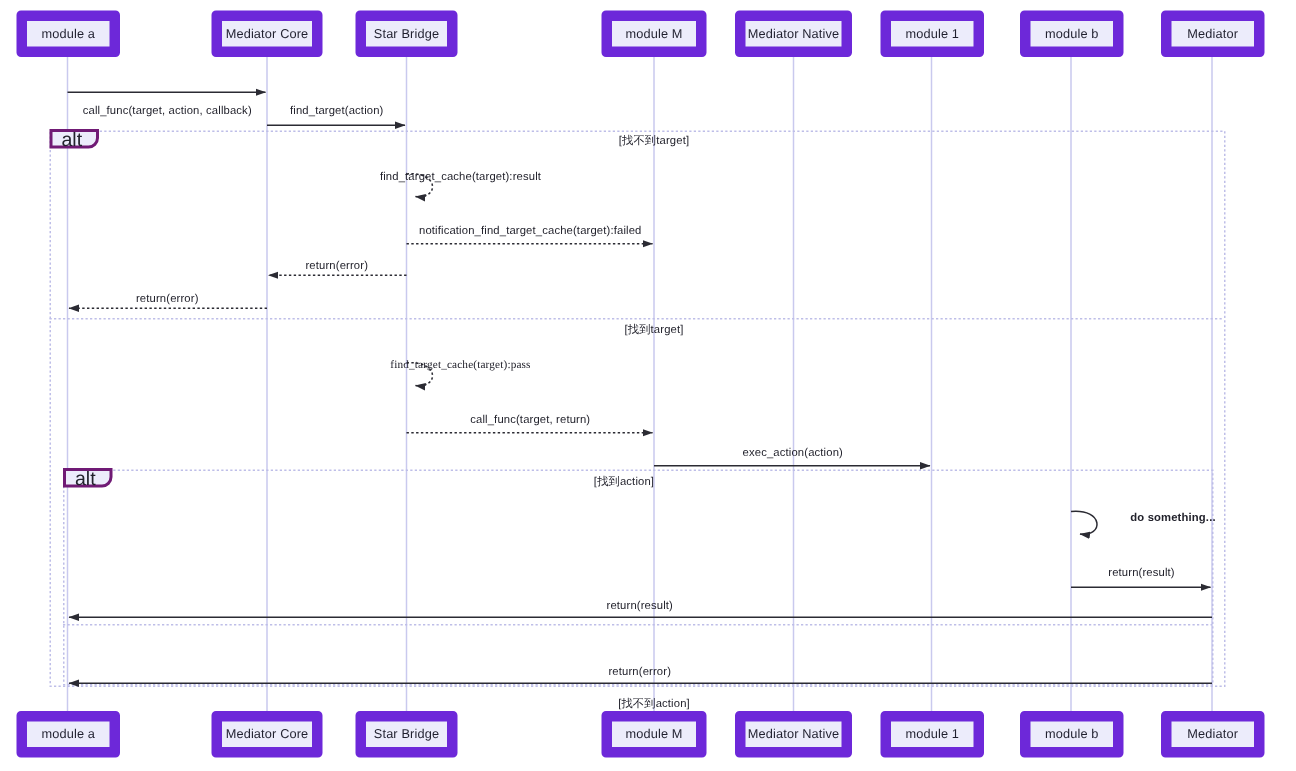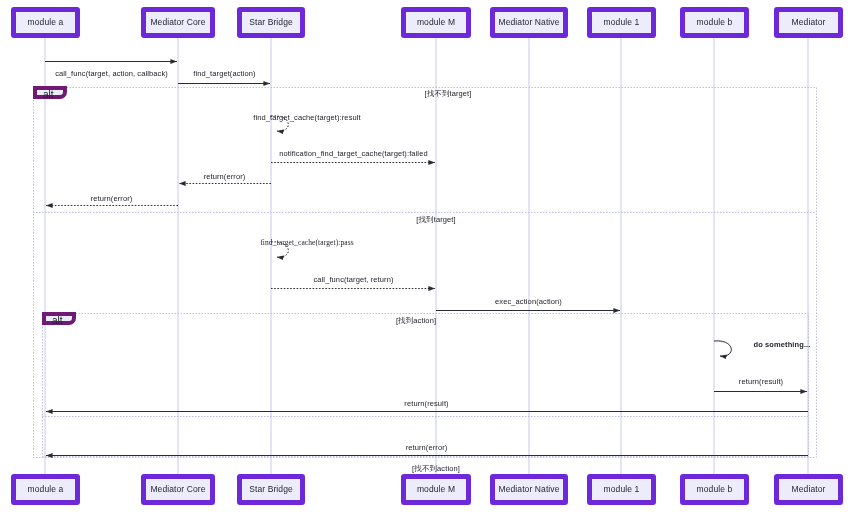--- a/index.html
+++ b/index.html
@@ -23,21 +23,21 @@
     position: absolute;
     left: 0;
     top: 0;
     width: 864px;
     height: 514px;
     display: block;
   }
   .participant-box {
     position: absolute;
     background: #ECECFB;
-    border: 5px solid #6d28d9;
+    border: 7px solid #6d28d9;
     border-radius: 3px;
     box-sizing: border-box;
     display: flex;
     align-items: center;
     justify-content: center;
     font-size: 8.5px;
     color: #1f1f2e;
     letter-spacing: 0.1px;
     line-height: 1;
   }
@@ -55,27 +55,27 @@
     font-size: 7.5px;
     color: #22222c;
     white-space: nowrap;
     line-height: 1;
     transform: translateX(-50%);
     letter-spacing: 0.1px;
   }
   .frag-tag {
     position: absolute;
     background: #ECECFB;
-    border: 4px solid #701a75;
+    border: 2px solid #701a75;
     border-bottom-right-radius: 7px;
     box-sizing: border-box;
-    font-size: 10px;
+    font-size: 13px;
     color: #22222c;
     display: flex;
-    align-items: flex-start;
+    align-items: center;
     padding-left: 6px;
     padding-right: 9px;
     line-height: 1;
   }
 </style>
 </head>
 <body>
 
 <div id="diagram-root">
   <svg id="seq-svg" xmlns="http://www.w3.org/2000/svg">
@@ -161,21 +161,21 @@
       </div>
       <div class="participant-box" style="left: 680px; top: 474px; width: 69px; height: 31px;">
         <span>module b</span>
       </div>
       <div class="participant-box" style="left: 774px; top: 7px; width: 69px; height: 31px;">
         <span>Mediator</span>
       </div>
       <div class="participant-box" style="left: 774px; top: 474px; width: 69px; height: 31px;">
         <span>Mediator</span>
       </div>
-      <div class="frag-cond" style="left: 448px; top: 90px; text-align: right;">[找不到target]</div>
+      <div class="frag-cond" style="left: 436px; top: 90px; text-align: right;">[找不到target]</div>
       <div class="frag-cond" style="left: 436px; top: 216px;">[找到target]</div>
       <div class="frag-tag" style="left: 33px; top: 86px; height: 13px;">
         <span>alt</span>
       </div>
       <div class="frag-cond" style="left: 416px; top: 317px;">[找到action]</div>
       <div class="frag-cond" style="left: 436px; top: 420px; margin-top: 45px;">[找不到action]</div>
       <div class="frag-tag" style="left: 42px; top: 312px; height: 13px;">
         <span>alt</span>
       </div>
       <div class="msg-label" style="left: 111.5px; top: 47px; margin-top: 23px;">call_func(target, action, callback)</div>

